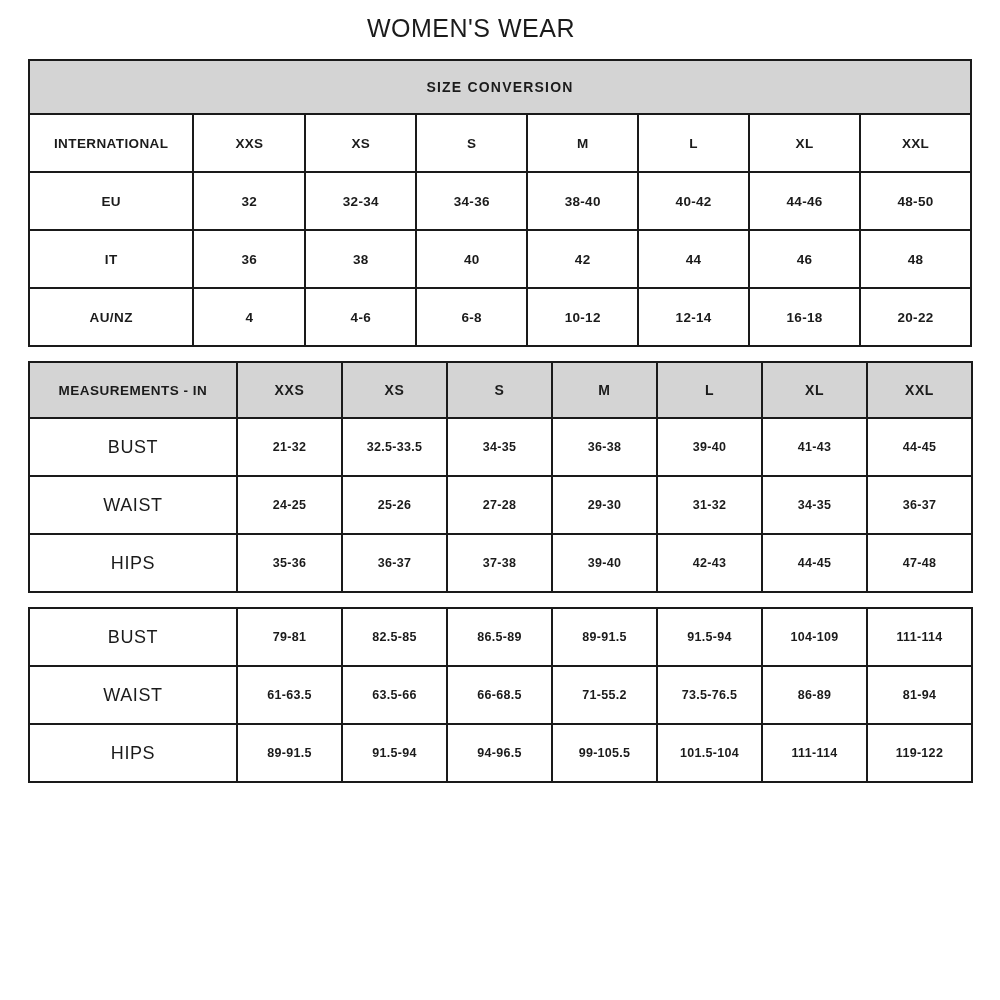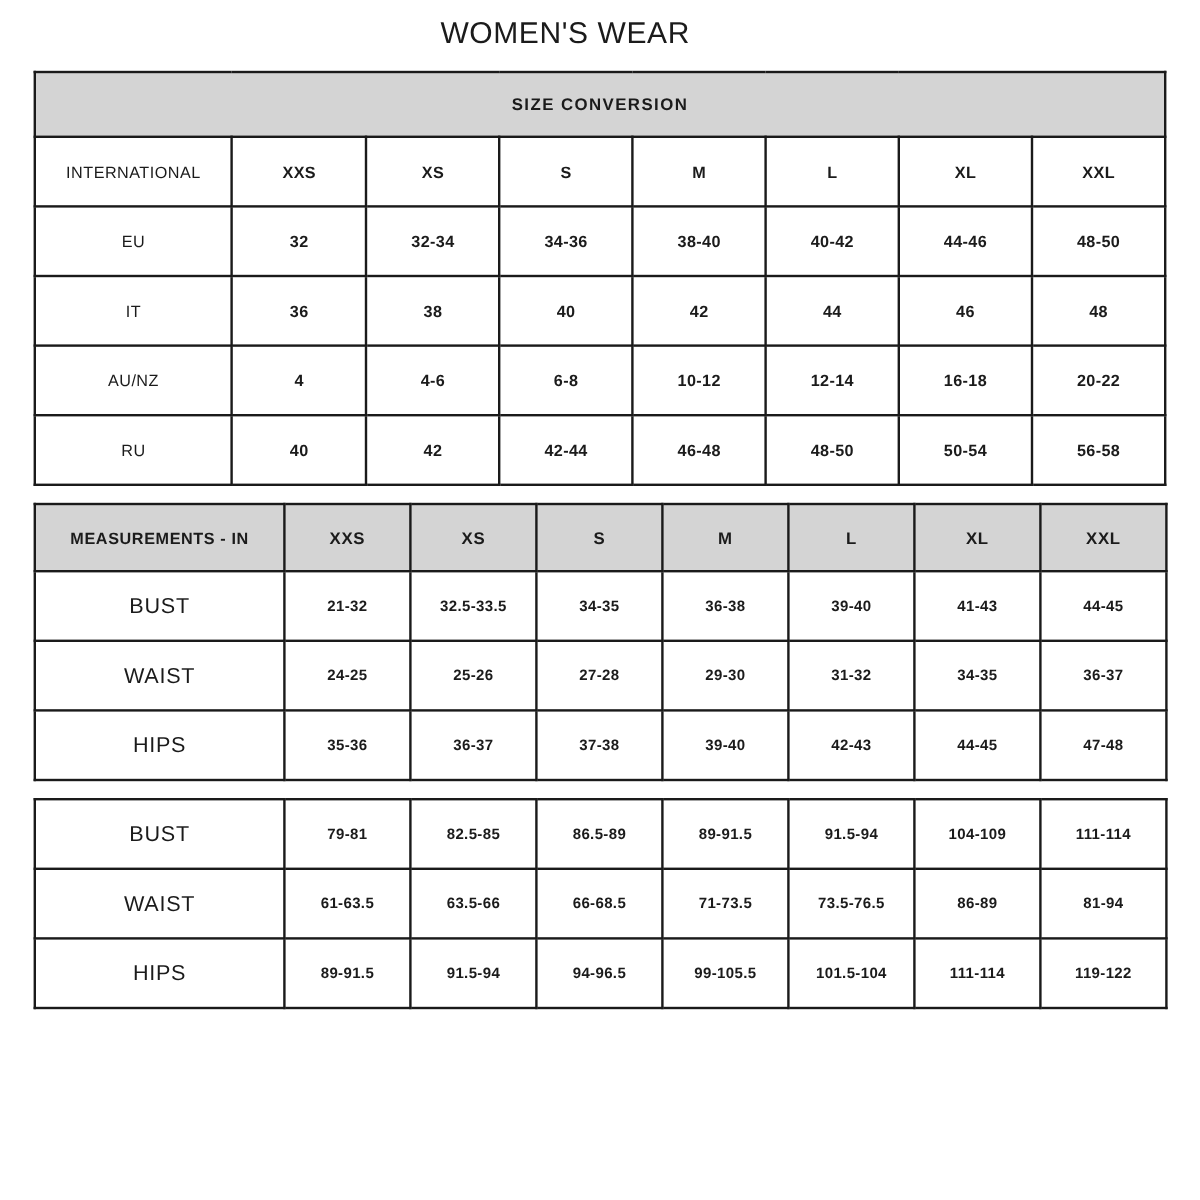--- a/index.html
+++ b/index.html
@@ -68,21 +68,21 @@
     font-size: 18px;
     letter-spacing: 0.6px;
   }
   .rowlabel-left {
     font-weight: 700;
     font-size: 13.5px;
     letter-spacing: 0.5px;
     text-align: center;
   }
   .conv-label {
-    font-weight: 400;
+    font-weight: 700;
     font-size: 13.5px;
     letter-spacing: 0.4px;
     border-radius: 24px;
   }
   .val {
     font-weight: 700;
     font-size: 13.5px;
   }
   .val-sm {
     font-weight: 700;
@@ -158,30 +158,20 @@
         <td class="conv-label">AU/NZ</td>
         <td class="val">4</td>
         <td class="val">4-6</td>
         <td class="val">6-8</td>
         <td class="val">10-12</td>
         <td class="val">12-14</td>
         <td class="val">16-18</td>
         <td class="val">20-22</td>
       </tr>
 
-      <tr>
-        <td class="conv-label">RU</td>
-        <td class="val">40</td>
-        <td class="val">42</td>
-        <td class="val">42-44</td>
-        <td class="val">46-48</td>
-        <td class="val">48-50</td>
-        <td class="val">50-54</td>
-        <td class="val">56-58</td>
-      </tr>
     </tbody>
   </table>
 
   <table>
     <colgroup>
       <col class="m-lab">
         <col class="m-col">
         <col class="m-col">
         <col class="m-col">
       <col class="m-col">
@@ -258,21 +248,21 @@
         <td class="val-sm">91.5-94</td>
         <td class="val-sm">104-109</td>
         <td class="val-sm">111-114</td>
       </tr>
 
       <tr>
         <td class="rowlabel">WAIST</td>
         <td class="val-sm">61-63.5</td>
         <td class="val-sm">63.5-66</td>
         <td class="val-sm">66-68.5</td>
-        <td class="val-sm">71-73.5</td>
+        <td class="val-sm">71-55.2</td>
         <td class="val-sm">73.5-76.5</td>
         <td class="val-sm">86-89</td>
         <td class="val-sm">81-94</td>
       </tr>
 
       <tr>
         <td class="rowlabel">HIPS</td>
         <td class="val-sm">89-91.5</td>
         <td class="val-sm">91.5-94</td>
         <td class="val-sm">94-96.5</td>

